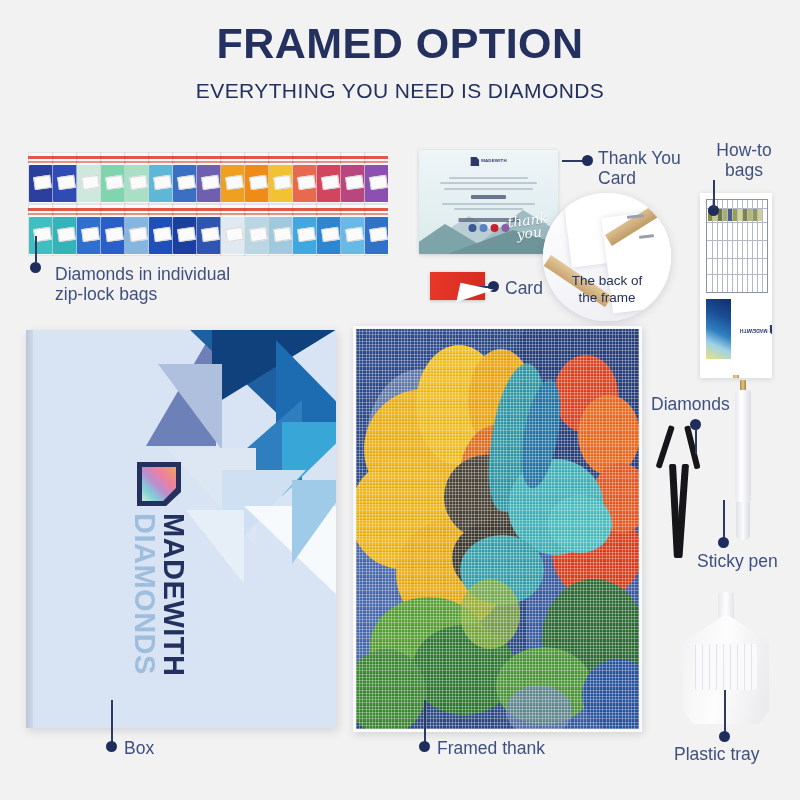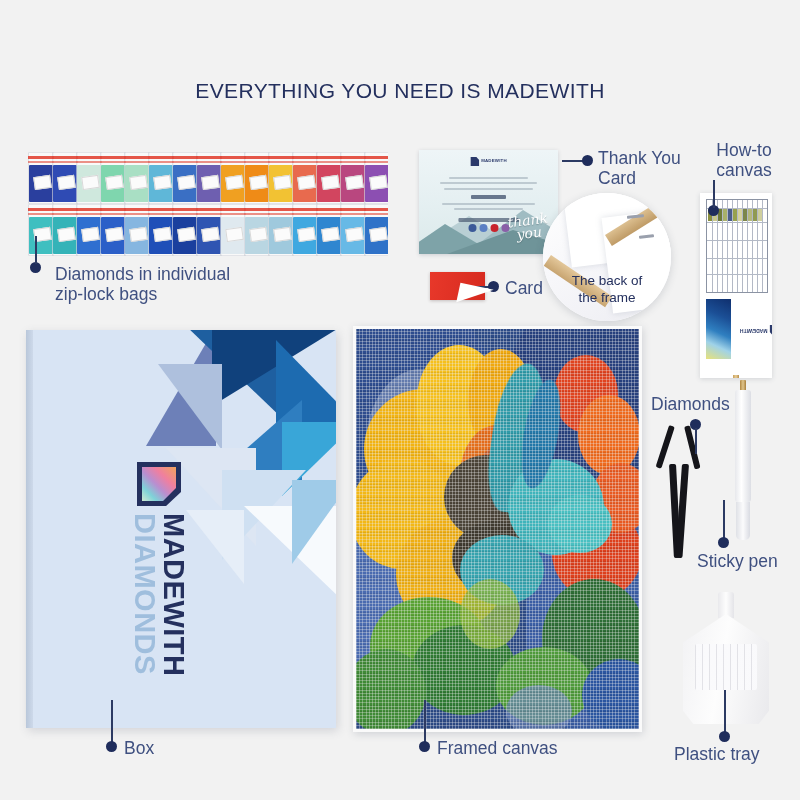--- a/index.html
+++ b/index.html
@@ -180,21 +180,22 @@
   }
   .tray .ribs{position:absolute;left:14%;right:14%;top:52px;bottom:34px;
     background:repeating-linear-gradient(90deg,#e1e1e6 0 1.5px,#fafafc 1.5px 7px);
     border-radius:2px;opacity:.95;}
 </style>
 </head>
 <body>
 
 <div class="stage">
 
-  <div class="subtitle">EVERYTHING YOU NEED IS MADEWITH</div>
+  <div class="title">FRAMED OPTION</div>
+  <div class="subtitle">EVERYTHING YOU NEED IS DIAMONDS</div>
 
   <div class="bagrow" id="bagrow1" style="left:28px;top:152px;width:360px;height:52px;">
       <div class="bag" style="left: 0px; width: 26.087px; background: rgba(255, 255, 255, 0.55);">
         <div class="zip"></div>
         <div class="zip2"></div>
         <div class="beads" style="background:#2a3f9e;"></div>
         <div class="tag"></div>
       </div>
       <div class="bag" style="left: 24px; width: 26.087px; background: rgba(255, 255, 255, 0.55);">
         <div class="zip"></div>
@@ -465,21 +466,21 @@
     <div class="glogo" style="left:40px;top:132px;">
       <span class="gem"></span>
       <span class="t1">MADEWITH</span>
     </div>
     <div class="pen" style="left:33px;top:182px;width:6px;height:22px;"></div>
   </div>
 
   <div class="dot" style="left:708px;top:205px;"></div>
   <div class="lead v" style="left:713px;top:180px;height:28px;"></div>
   <div class="label" style="left:694px;top:140px;width:100px;text-align:center;">How-to
-canvas</div>
+bags</div>
 
   <div class="box" style="left:26px;top:330px;width:310px;height:398px;">
     <div class="edge"></div>
     <div class="poly" style="left:120px;top:-4px;border-left:70px solid transparent;border-bottom:120px solid #6d80b8;"></div>
     <div class="poly" style="left:160px;top:-4px;border-right:100px solid #1e5fa0;border-bottom:96px solid transparent;"></div>
     <div class="poly" style="left:186px;top:-4px;border-left:130px solid #10417c;border-bottom:80px solid transparent;"></div>
     <div class="poly" style="left:250px;top:10px;border-left:90px solid #1d6bb0;border-top:92px solid transparent;"></div>
     <div class="poly" style="left:132px;top:34px;border-left:64px solid transparent;border-top:86px solid #aec0dd;"></div>
     <div class="poly" style="left:180px;top:70px;border-right:96px solid #2f7ec0;border-top:84px solid transparent;"></div>
     <div class="poly" style="left:256px;top:92px;border-left:76px solid #39a6d8;border-bottom:74px solid transparent;"></div>
@@ -542,21 +543,21 @@
         <div class="blob" style="left:226px;top:330px;width:74px;height:72px;background:#2a55a0;border-radius:50%;"></div>
         <div class="blob" style="left:150px;top:356px;width:66px;height:52px;background:#6d86b8;border-radius:50%;opacity:.7;"></div>
       </div>
       <div class="shade"></div>
       <div class="grid"></div>
     </div>
   </div>
 
   <div class="lead v" style="left:424px;top:700px;height:44px;"></div>
   <div class="dot" style="left:419px;top:741px;"></div>
-  <div class="label" style="left:437px;top:738px;">Framed canvas</div>
+  <div class="label" style="left:437px;top:738px;">Framed thank</div>
 
   <div class="tweez" style="left:660px;top:420px;width:42px;height:140px;">
     <div class="arm" style="left:9px;top:6px;width:6px;height:44px;transform:rotate(18deg);transform-origin:top center;"></div>
     <div class="arm" style="left:9px;top:44px;width:7px;height:94px;transform:rotate(-3deg);transform-origin:top center;"></div>
     <div class="arm" style="left:24px;top:6px;width:6px;height:44px;transform:rotate(-14deg);transform-origin:top center;"></div>
     <div class="arm" style="left:22px;top:44px;width:7px;height:94px;transform:rotate(4deg);transform-origin:top center;"></div>
   </div>
 
   <div class="dot" style="left:690px;top:419px;"></div>
   <div class="lead v" style="left:695px;top:428px;height:26px;"></div>

